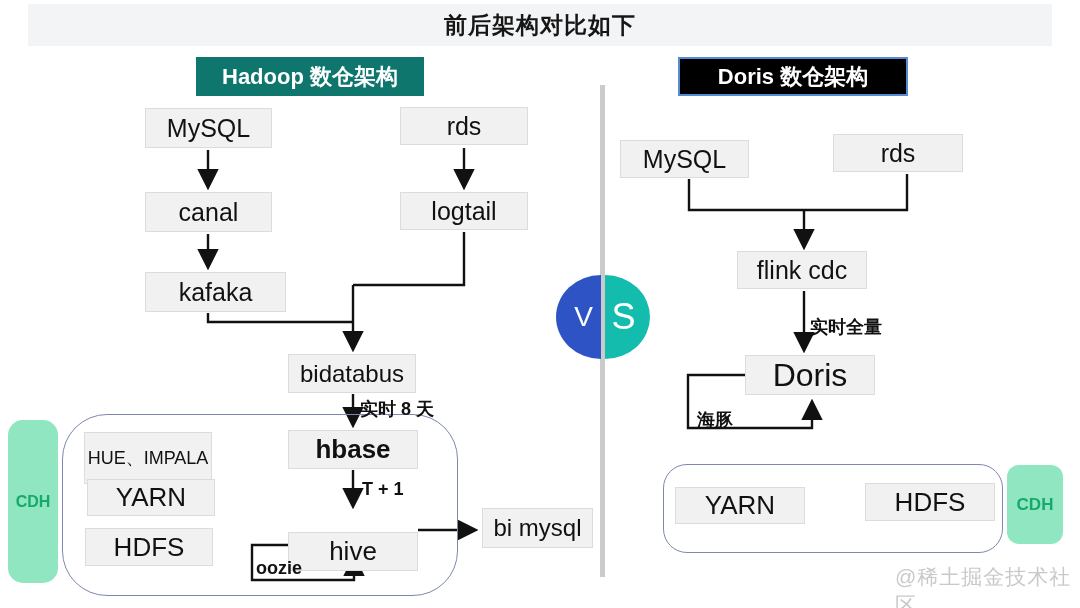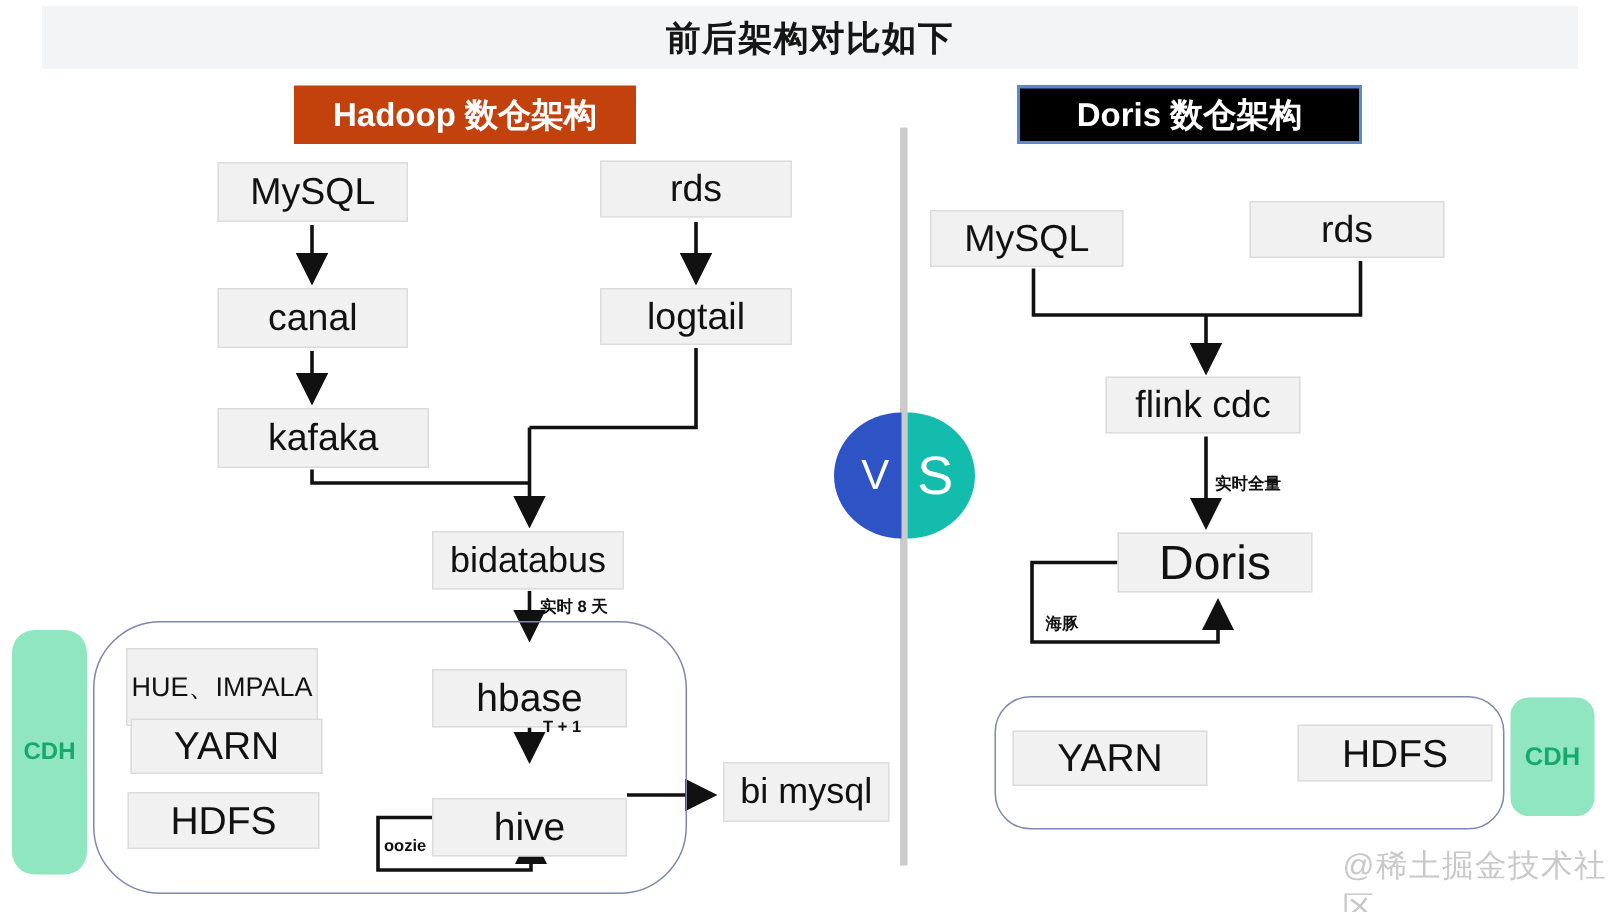--- a/index.html
+++ b/index.html
@@ -11,35 +11,35 @@
   .title-strip{
     left:28px;top:4px;width:1024px;height:42px;background:#f3f4f6;
     display:flex;align-items:center;justify-content:center;
     font-size:23px;font-weight:bold;color:#161616;letter-spacing:1px;
   }
   .divider{left:600px;top:85px;width:5px;height:492px;background:#cbcbcb;z-index:1;}
   .hdr{
     display:flex;align-items:center;justify-content:center;
     color:#ffffff;font-weight:bold;font-size:22px;z-index:3;
   }
-  .hdr-hadoop{left:196px;top:57px;width:228px;height:39px;background:#c2410c;}
+  .hdr-hadoop{left:196px;top:57px;width:228px;height:39px;background:#0f766e;}
   .hdr-doris{left:678px;top:57px;width:230px;height:39px;background:#000000;border:2px solid #568ad2;box-sizing:border-box;}
   .node{
     background:#f1f1f2;border:1px solid #dcdcdc;box-sizing:border-box;
     display:flex;align-items:center;justify-content:center;
     color:#111;z-index:3;white-space:nowrap;
   }
   .container-box{
     border:1.5px solid #7e88ae;box-sizing:border-box;background:transparent;z-index:2;
   }
   .cdh-tab{
     background:#8fe6c1;color:#15a96c;font-weight:bold;
     display:flex;align-items:center;justify-content:center;z-index:3;
   }
-  .edge-label{color:#111;font-size:11px;font-weight:bold;z-index:4;white-space:nowrap;}
+  .edge-label{color:#111;font-size:18px;font-weight:bold;z-index:4;white-space:nowrap;}
   .vs{left:556px;top:275px;width:94px;height:84px;z-index:2;}
   .vs-half{
     position:absolute;top:0;width:45px;height:84px;
     display:flex;align-items:center;justify-content:center;color:#fff;
   }
   .vs-left{left:0;border-top-left-radius:45px 42px;border-bottom-left-radius:45px 42px;
     background:#2e53c4;font-size:28px;padding-left:10px;box-sizing:border-box;}
   .vs-right{left:49px;border-top-right-radius:45px 42px;border-bottom-right-radius:45px 42px;
     background:#14bcae;font-size:36px;padding-right:8px;box-sizing:border-box;}
   .watermark{left:895px;top:563px;font-size:21px;color:#c9c9c9;z-index:5;letter-spacing:1px;}
@@ -80,21 +80,21 @@
 
 <div class="abs hdr hdr-hadoop">Hadoop 数仓架构</div>
 <div class="abs hdr hdr-doris">Doris 数仓架构</div>
 
 <div class="abs node" style="left:145px;top:108px;width:127px;height:40px;font-size:25px;">MySQL</div>
 <div class="abs node" style="left:400px;top:107px;width:128px;height:38px;font-size:25px;">rds</div>
 <div class="abs node" style="left:145px;top:192px;width:127px;height:40px;font-size:25px;">canal</div>
 <div class="abs node" style="left:400px;top:192px;width:128px;height:38px;font-size:25px;">logtail</div>
 <div class="abs node" style="left:145px;top:272px;width:141px;height:40px;font-size:25px;">kafaka</div>
 <div class="abs node" style="left:288px;top:354px;width:128px;height:39px;font-size:24px;">bidatabus</div>
-<div class="abs node" style="left:288px;top:446px;width:130px;height:39px;font-size:26px;">hbase</div>
+<div class="abs node" style="left:288px;top:430px;width:130px;height:39px;font-size:26px;font-weight:bold;">hbase</div>
 <div class="abs node" style="left:288px;top:532px;width:130px;height:39px;font-size:26px;">hive</div>
 <div class="abs node" style="left:482px;top:508px;width:111px;height:40px;font-size:24px;">bi mysql</div>
 
 <div class="abs container-box" style="left:62px;top:414px;width:396px;height:182px;border-radius:45px;"></div>
 <div class="abs cdh-tab" style="left:8px;top:420px;width:50px;height:163px;border-radius:15px;font-size:16px;">CDH</div>
 <div class="abs node" style="left:84px;top:432px;width:128px;height:52px;font-size:18px;">HUE、IMPALA</div>
 <div class="abs node" style="left:87px;top:479px;width:128px;height:37px;font-size:26px;">YARN</div>
 <div class="abs node" style="left:85px;top:528px;width:128px;height:38px;font-size:26px;">HDFS</div>
 
 <div class="abs edge-label" style="left:360px;top:397px;">实时 8 天</div>

